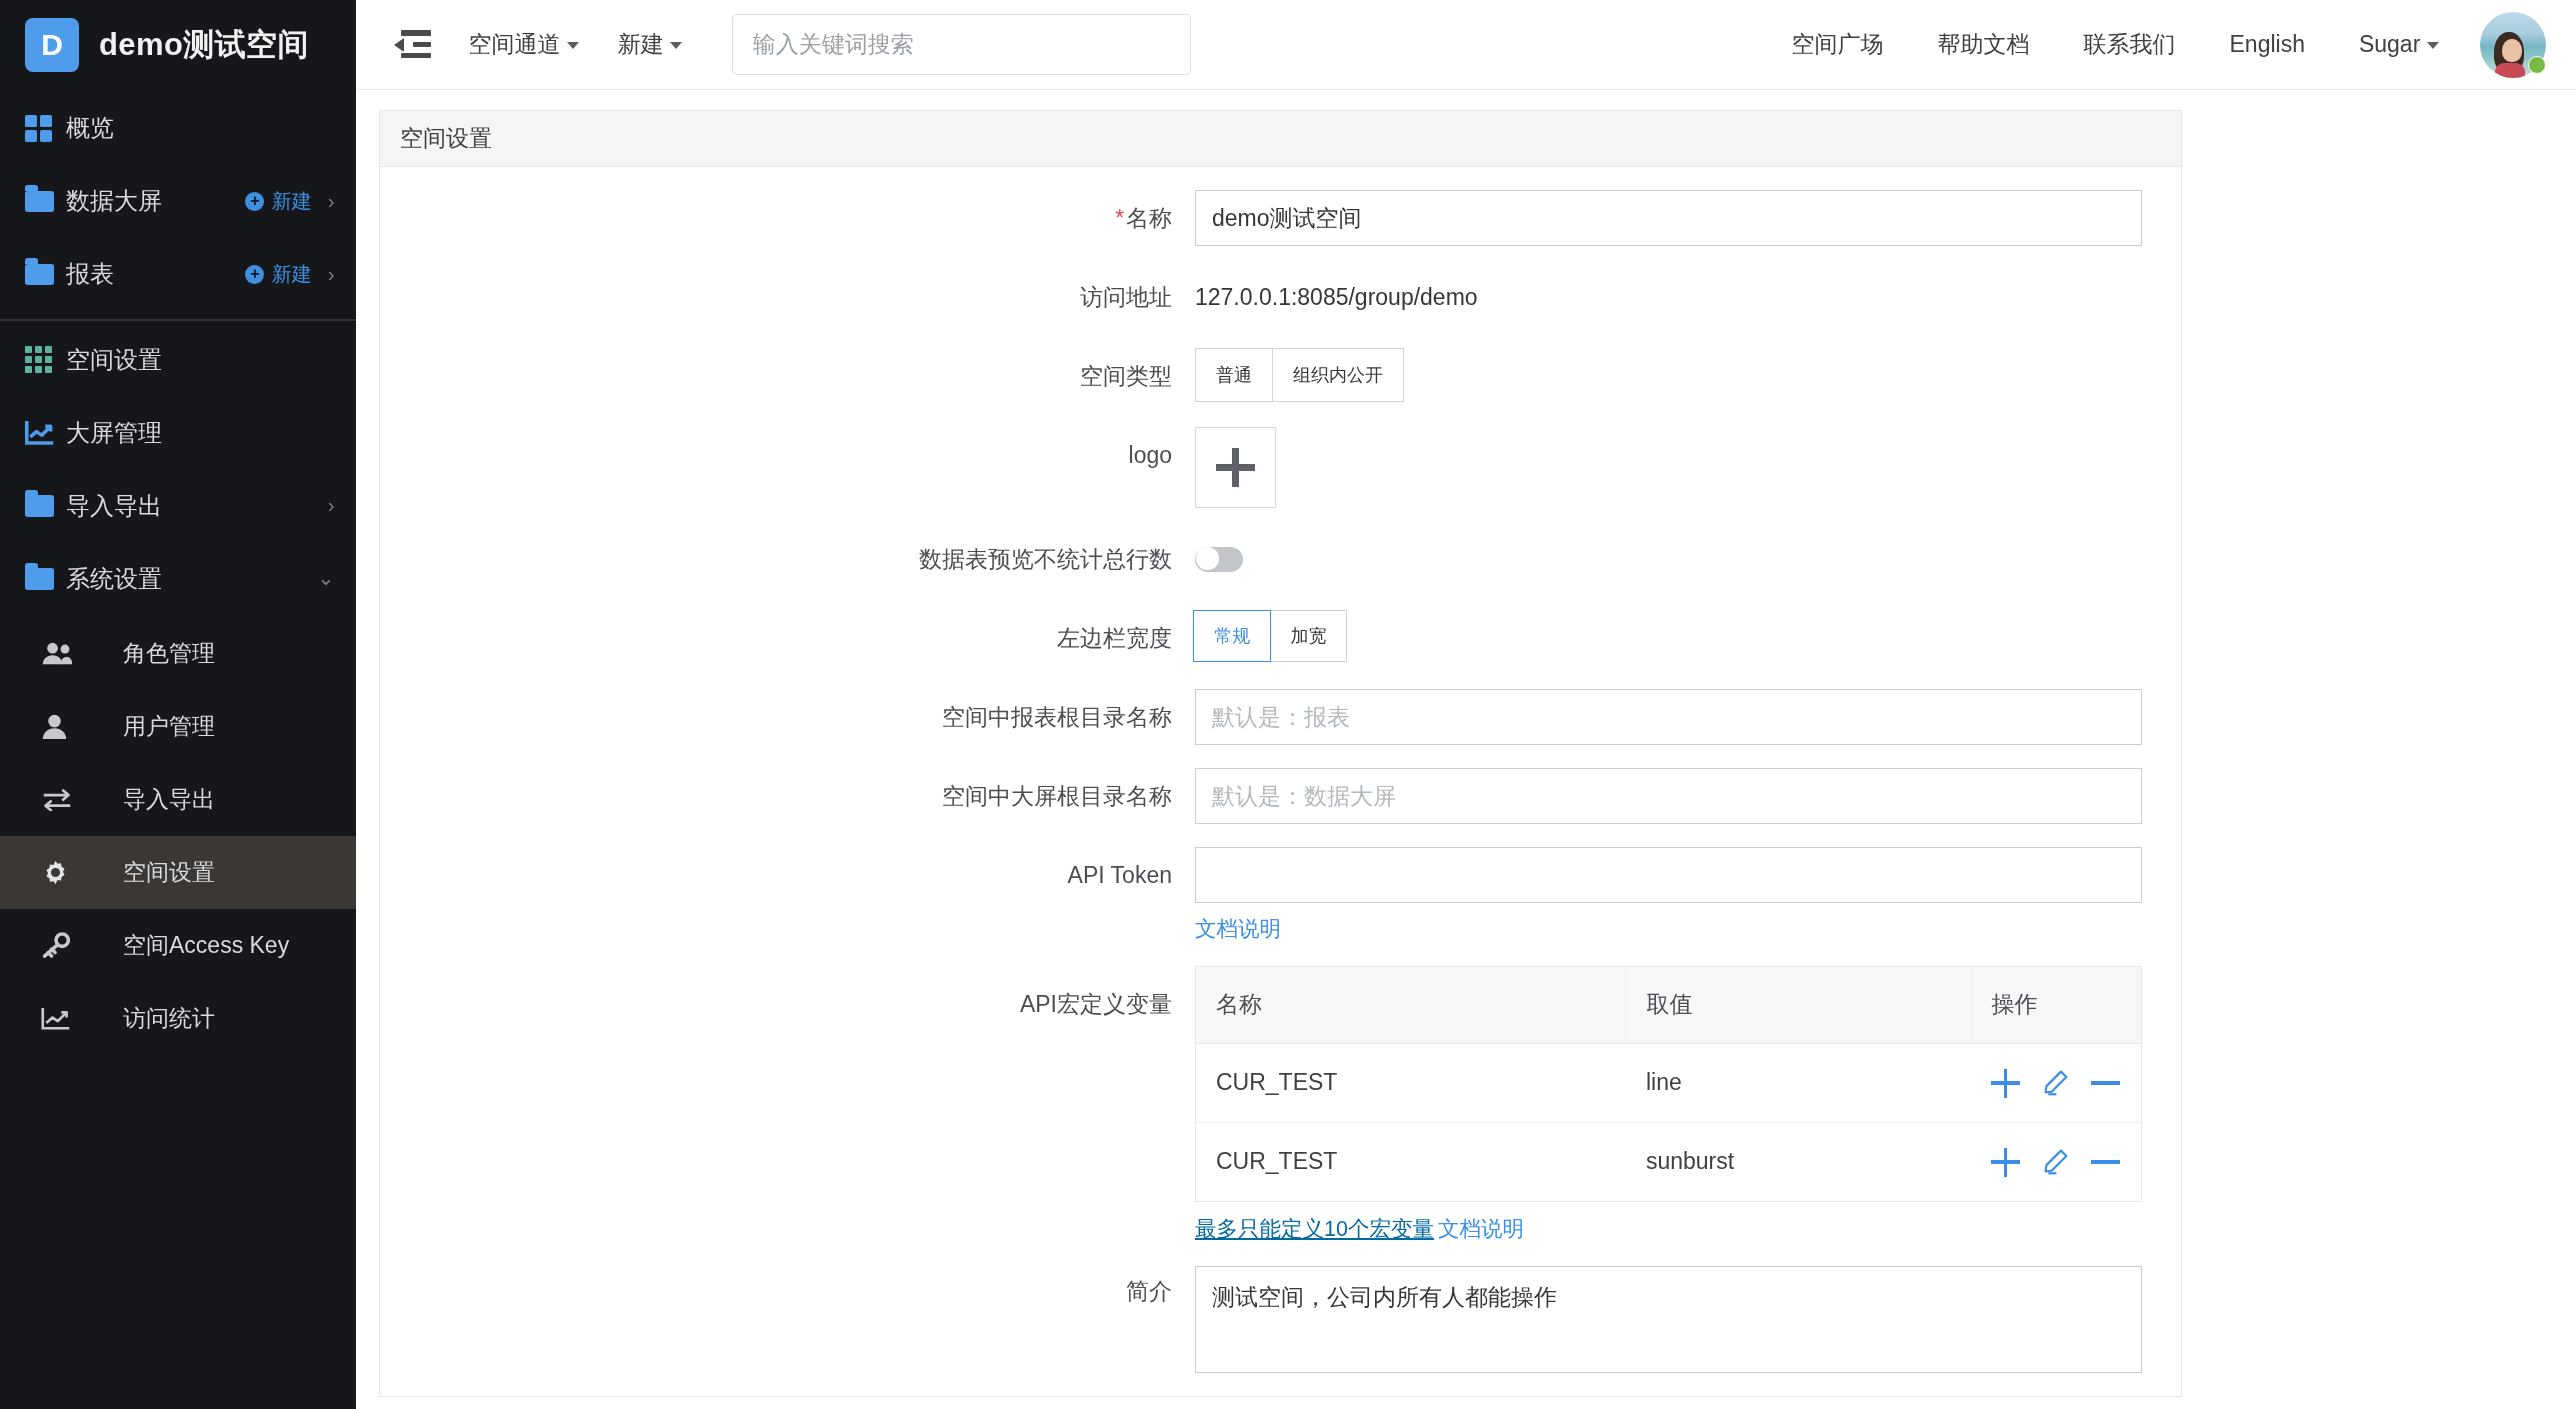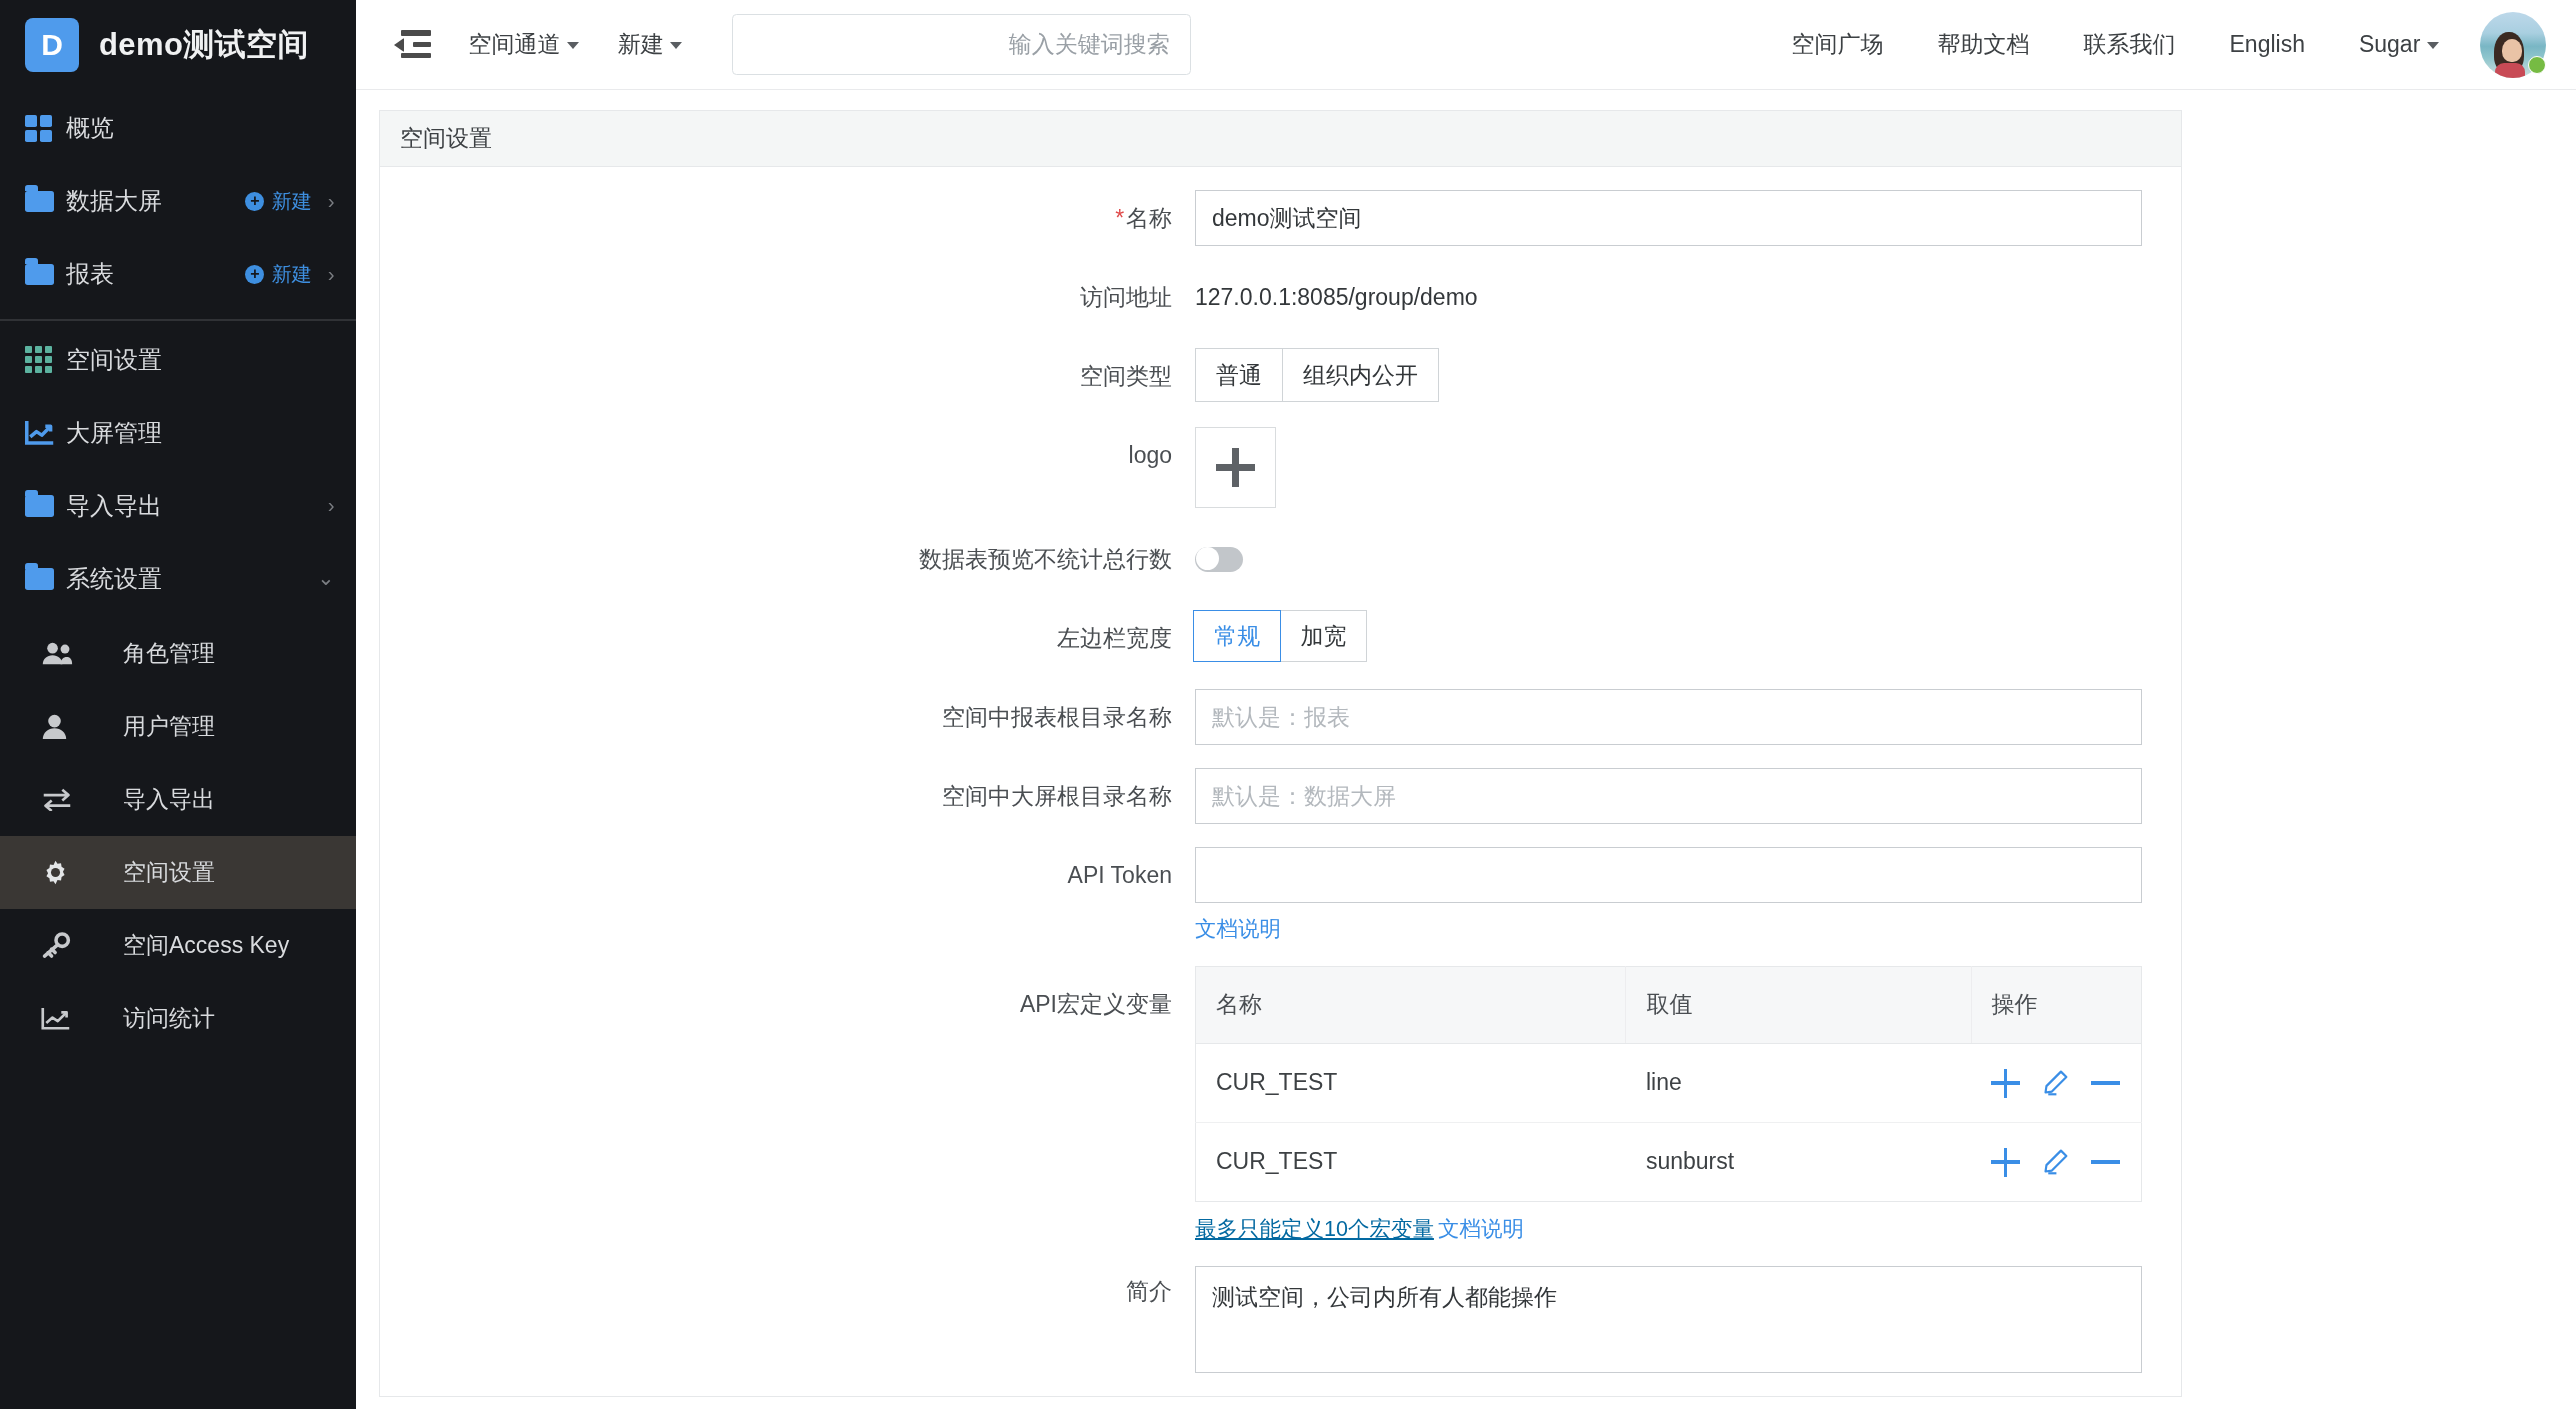--- a/index.html
+++ b/index.html
@@ -79,21 +79,21 @@
   .collapse-ico i:nth-child(2) { top: 17px; width: 18px; }
   .collapse-ico i:nth-child(3) { top: 28px; width: 30px; }
   .collapse-ico i:nth-child(4) {
     top: 12.5px; left: 0; right: auto; width: 0; height: 0; background: none;
     border-top: 7.2px solid transparent; border-bottom: 7.2px solid transparent; border-right: 10px solid #4b4b4b;
   }
   .tb-link { font-size: 23px; color: #3d4144; margin-right: 39px; white-space: nowrap; cursor: pointer; }
   .caret { display:inline-block; margin-left:6.3px; border-left:6.3px solid transparent; border-right:6.3px solid transparent; border-top:7.2px solid #5a5e62; vertical-align: middle; }
   .search-box {
     width: 459px; height: 61px; border: 1.8px solid #dbe0e3; border-radius: 4.5px;
-    display: flex; align-items: center; padding: 0 20px; margin-left: 10.7px; justify-content: flex-end;
+    display: flex; align-items: center; padding: 0 20px; margin-left: 10.7px;
   }
   .search-box span { font-size: 23px; color: #9aa0a6; }
   .tb-right { margin-left: auto; display: flex; align-items: center; gap: 0; }
   .tb-right .tb-link { margin-right: 0; margin-left: 54px; }
   .avatar-wrap { position: relative; width: 66px; height: 66px; margin-left: 41px; margin-right: 5.4px; cursor: pointer; }
   .avatar {
     width: 66px; height: 66px; border-radius: 50%; overflow: hidden;
     background: linear-gradient(180deg,#bdd8ea 0%, #a9cfe0 32%, #79b6c4 52%, #8fc6cd 70%, #cfe0de 100%);
     position: relative;
   }
@@ -123,21 +123,21 @@
     width: 100%; height: 56px; border: 1.8px solid #c9cdd1; background: #fff;
     display: flex; align-items: center; padding: 0 16px;
     font-size: 23px; color: #33373a;
   }
   .inp.ph { color: #b3b8bd; }
   .static-text { font-size: 23px; color: #33373a; line-height: 56px; }
 
   .segmented { display: inline-flex; border: 1.8px solid #d0d4d7; }
   .segmented .seg {
     height: 52px; padding: 0 20px; display: flex; align-items: center;
-    font-size: 23px; color: #33373a; border-right: 1.8px solid #d0d4d7; cursor: pointer; background:#fff;text-align:center;
+    font-size: 18px; color: #33373a; border-right: 1.8px solid #d0d4d7; cursor: pointer; background:#fff;text-align:center;
   }
   .segmented .seg:last-child { border-right: none; }
   .segmented.blue { border: none; display: inline-flex; }
   .segmented.blue .seg { border: 1.8px solid #d0d4d7; margin-left: -1.8px; }
   .segmented.blue .seg.active { border-color: #3a8ee6; color: #3a8ee6; position: relative; z-index: 2; }
 
   .logo-upload {
     width: 81px; height: 81px; border: 1.8px solid #d9dcde; background:#fff;
     display: flex; align-items: center; justify-content: center; cursor: pointer;
   }

